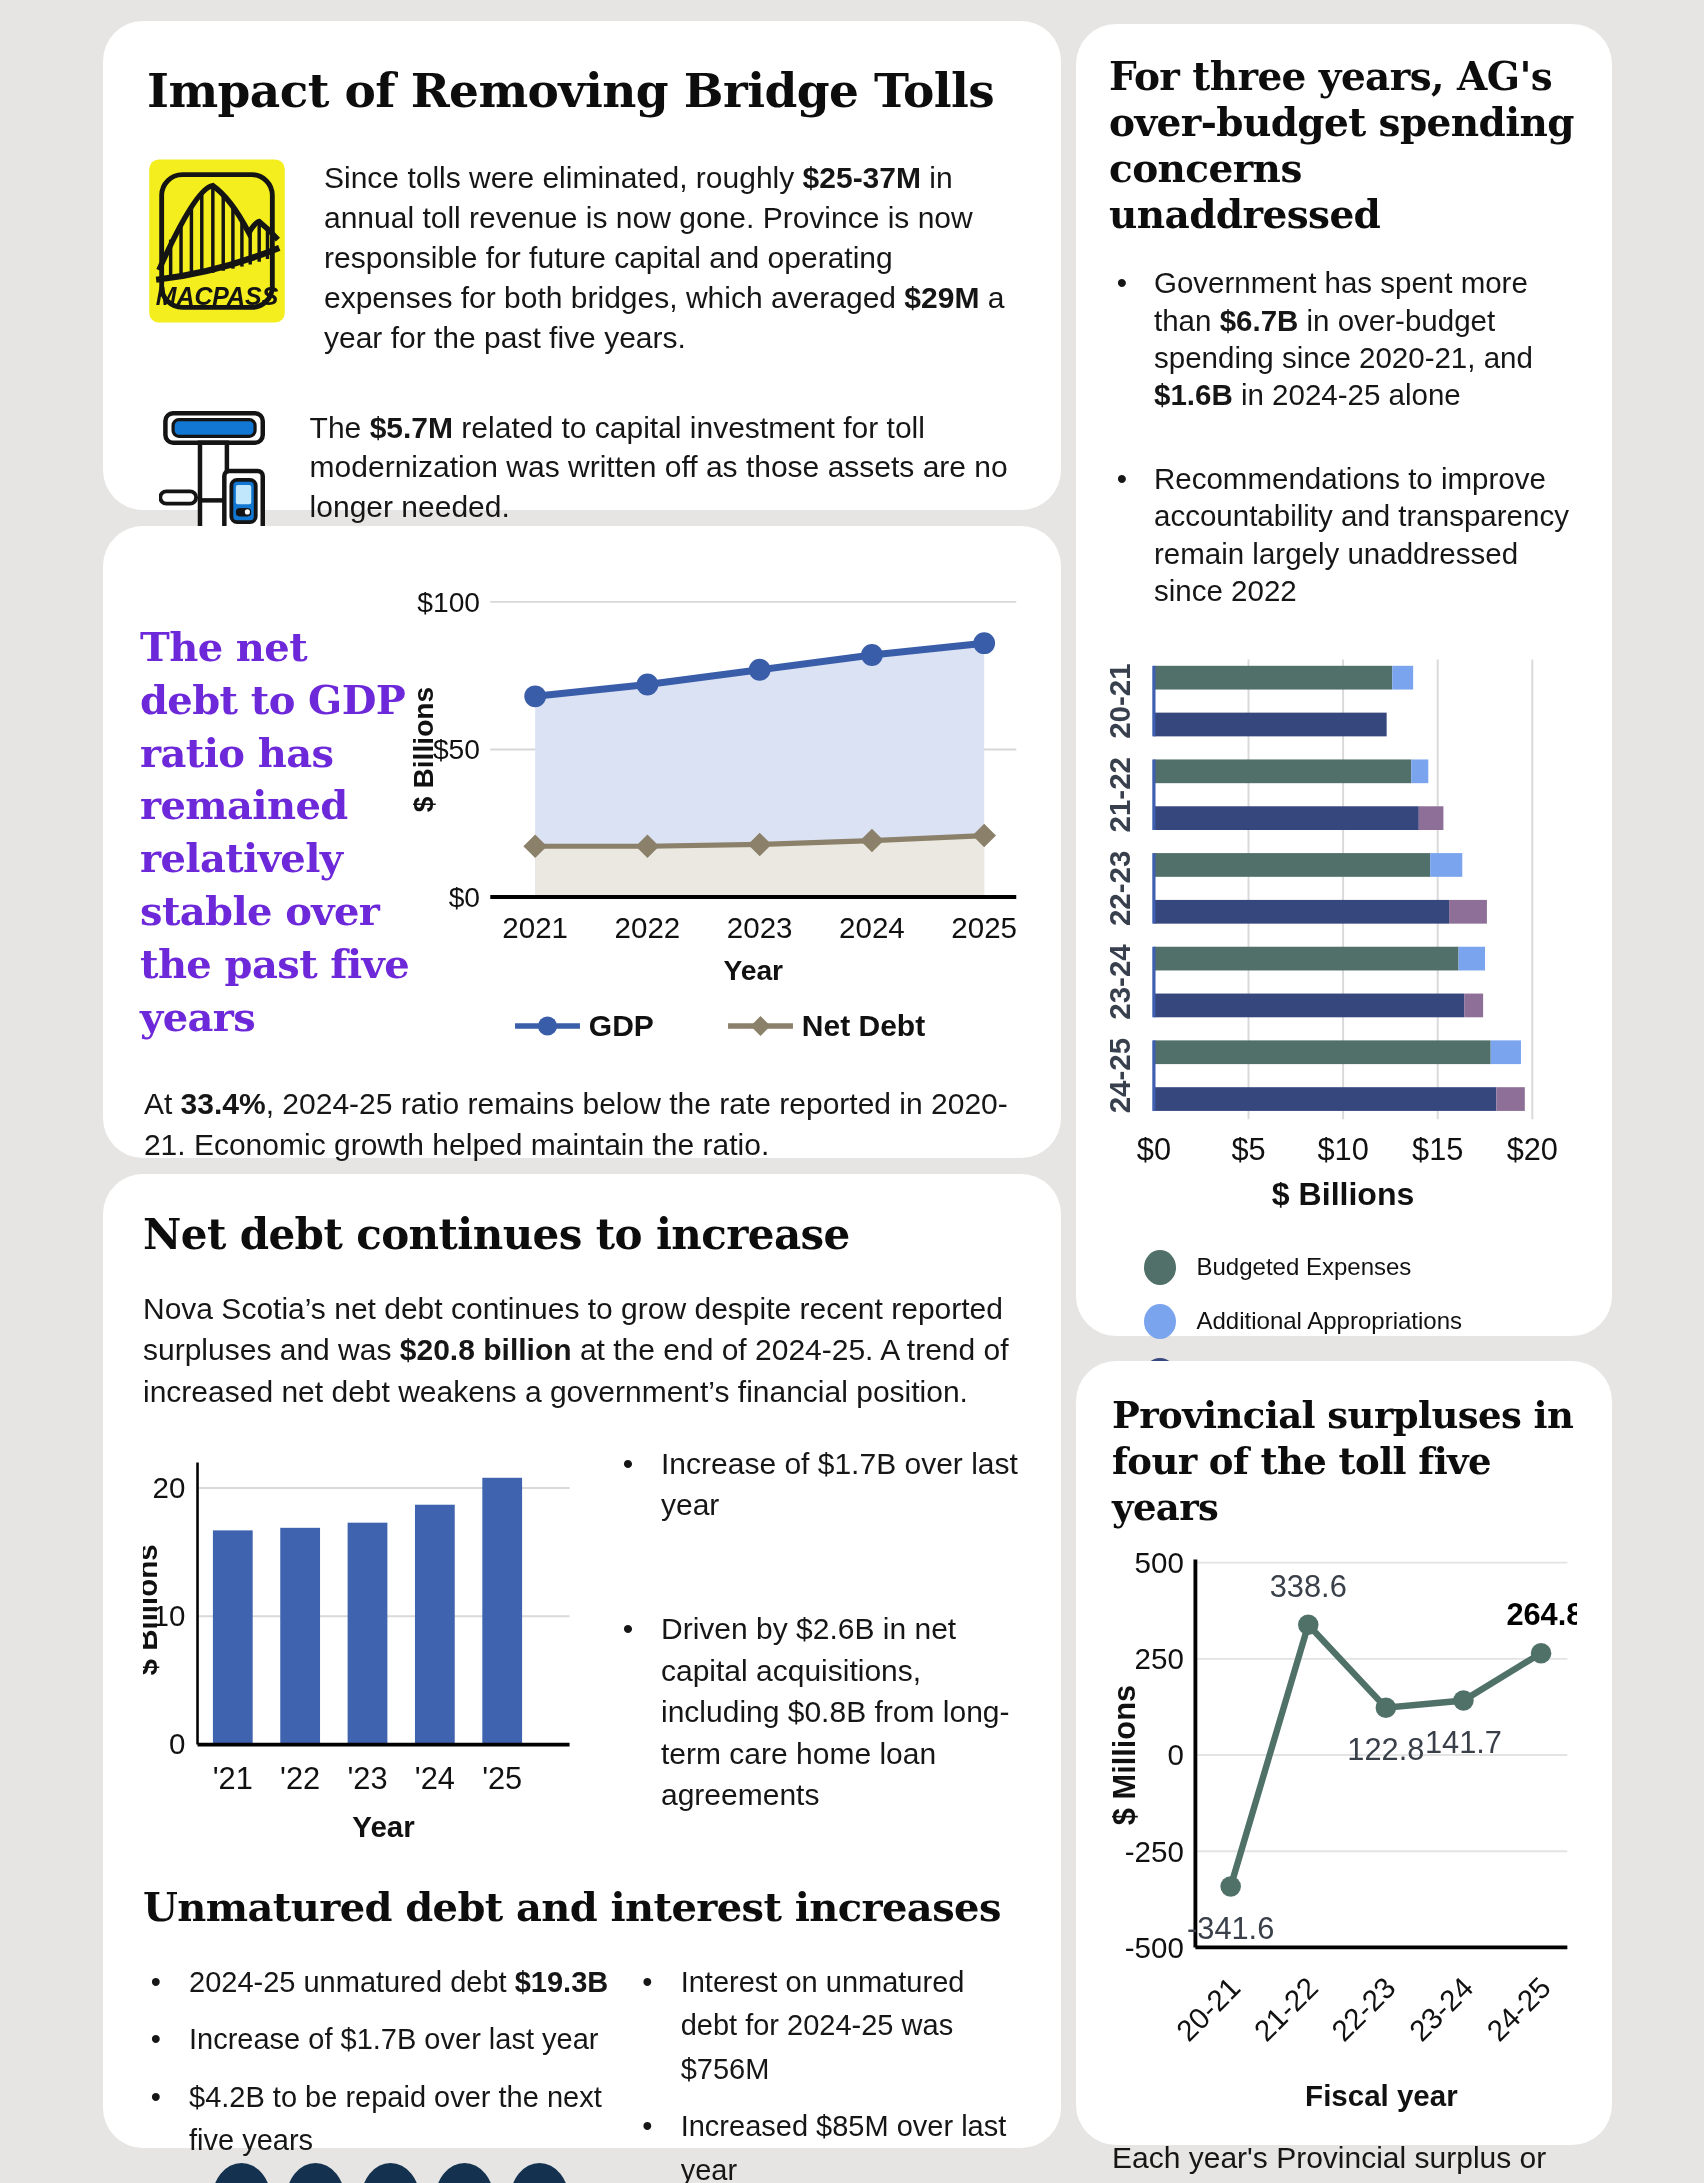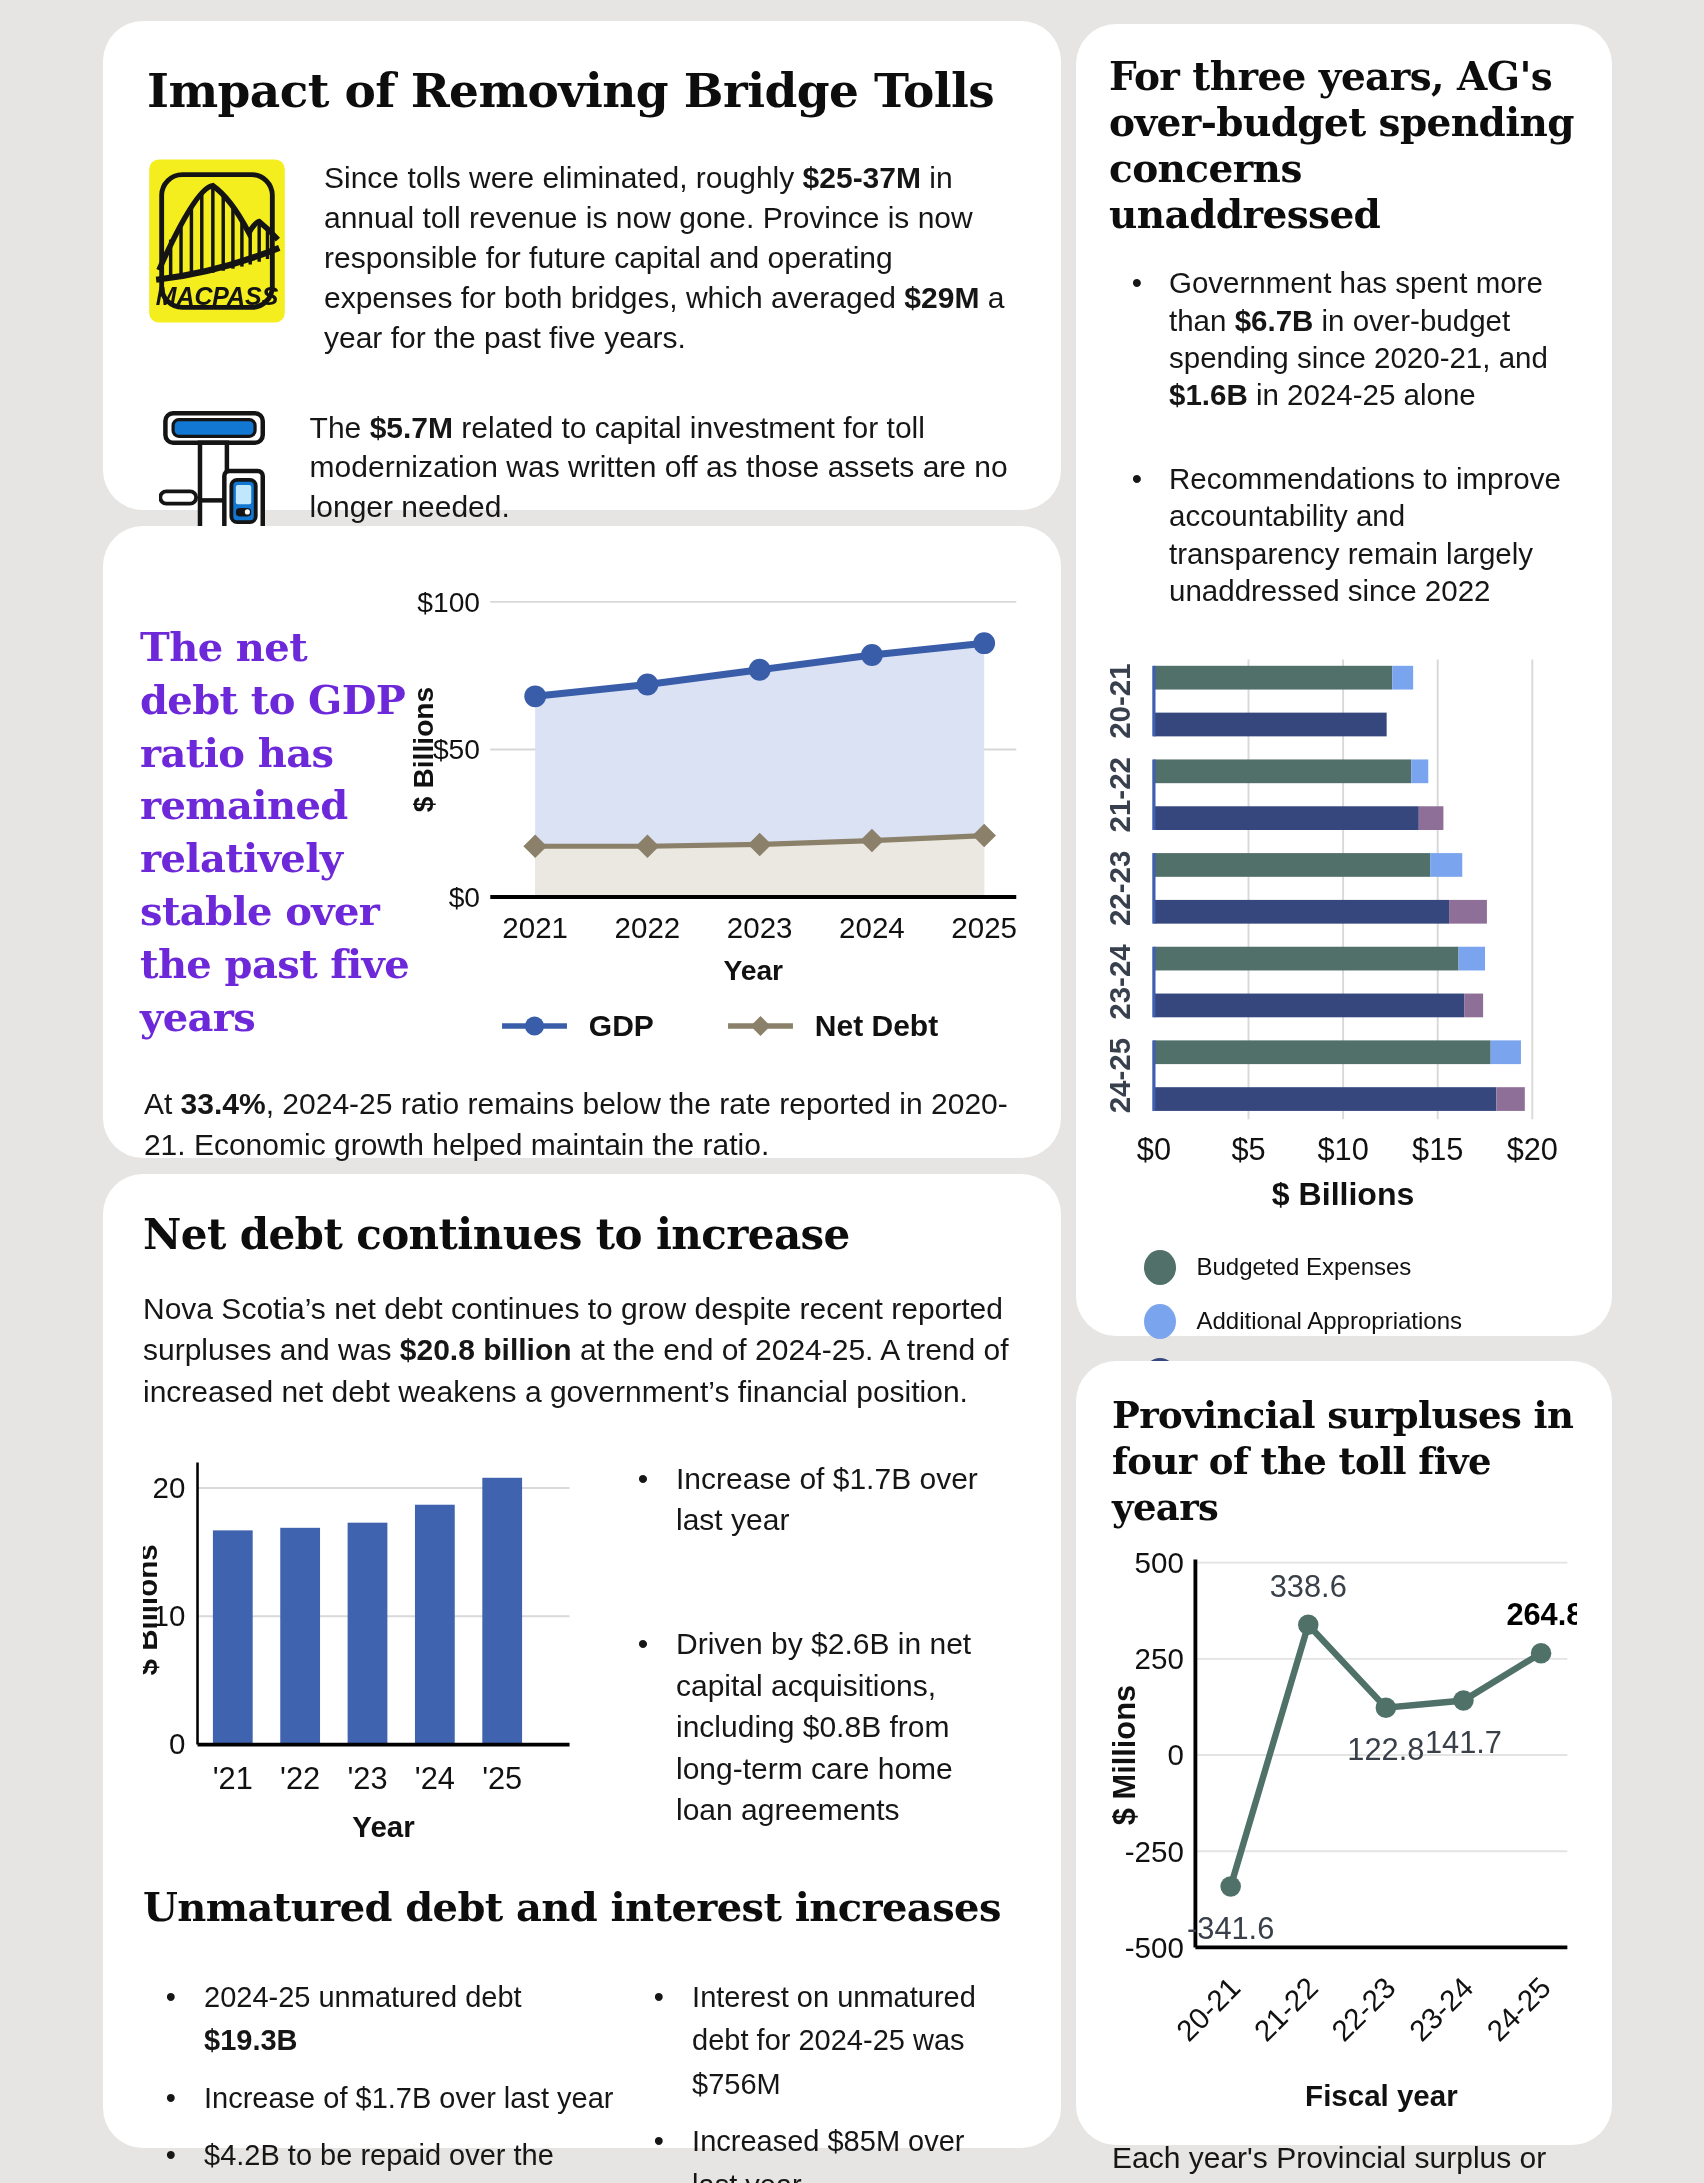--- a/index.html
+++ b/index.html
@@ -19,31 +19,31 @@
   .tolls-row p{margin:0;font-size:30px;line-height:1.33;flex:1;}
   .tolls-row.second{margin-top:50px;}
   .icon-box{flex:0 0 auto;}
 
   
   #card-gdp{left:103px;top:526px;width:958px;height:632px;padding:31px 37px;}
   .gdp-row{display:flex;}
   .gdp-heading{width:273px;font-family:"DejaVu Serif",serif;font-weight:bold;font-size:40px;line-height:1.32;color:#6d28d9;padding-top:64px;letter-spacing:-0.6px;}
   .gdp-chartcol{flex:1;}
   .gdp-legend{display:flex;justify-content:center;gap:71px;margin-top:2.6px;}
-  .lg-item{display:inline-flex;align-items:center;gap:19px;}
+  .lg-item{display:inline-flex;align-items:center;gap:6px;}
   .lg-label{font-size:30px;font-weight:bold;color:#111;}
   .gdp-caption{font-size:30px;line-height:1.36;margin-top:41px;padding:0 3.9px;}
 
   
   #card-netdebt{left:103px;top:1174px;width:958px;height:974px;padding:32px 40px;}
   #card-netdebt h1{font-size:42px;margin:3.9px 0 29.5px 0;}
   .nd-para{font-size:30px;line-height:1.37;margin:0 0 31px 0;}
   .nd-row{display:flex;gap:23px;}
   .nd-bullets{flex:1;padding-top:32px;display:flex;flex-direction:column;gap:83px;}
-  ul.blist{list-style:none;margin:15px;padding:0;}
+  ul.blist{list-style:none;margin:0;padding:0;}
   ul.blist li{position:relative;padding-left:46px;}
   ul.blist li::before{content:"\2022";position:absolute;left:7.7px;top:0;}
   .nd-bullets li{font-size:30px;line-height:1.38;}
   #card-netdebt h2{font-size:40px;margin:26px 0 31px 0;}
   .um-cols{display:flex;}
   .um-left{width:56%;}
   .um-right{width:44%;padding-left:19px;}
   .um-cols li{font-size:29px;line-height:1.5;margin-bottom:14px;}
   .arrows{white-space:nowrap;display:inline-block;vertical-align:middle;margin-left:23px;}
   .up-arrow{display:inline-block;width:59px;height:73px;background:#14324f;color:#fff;

